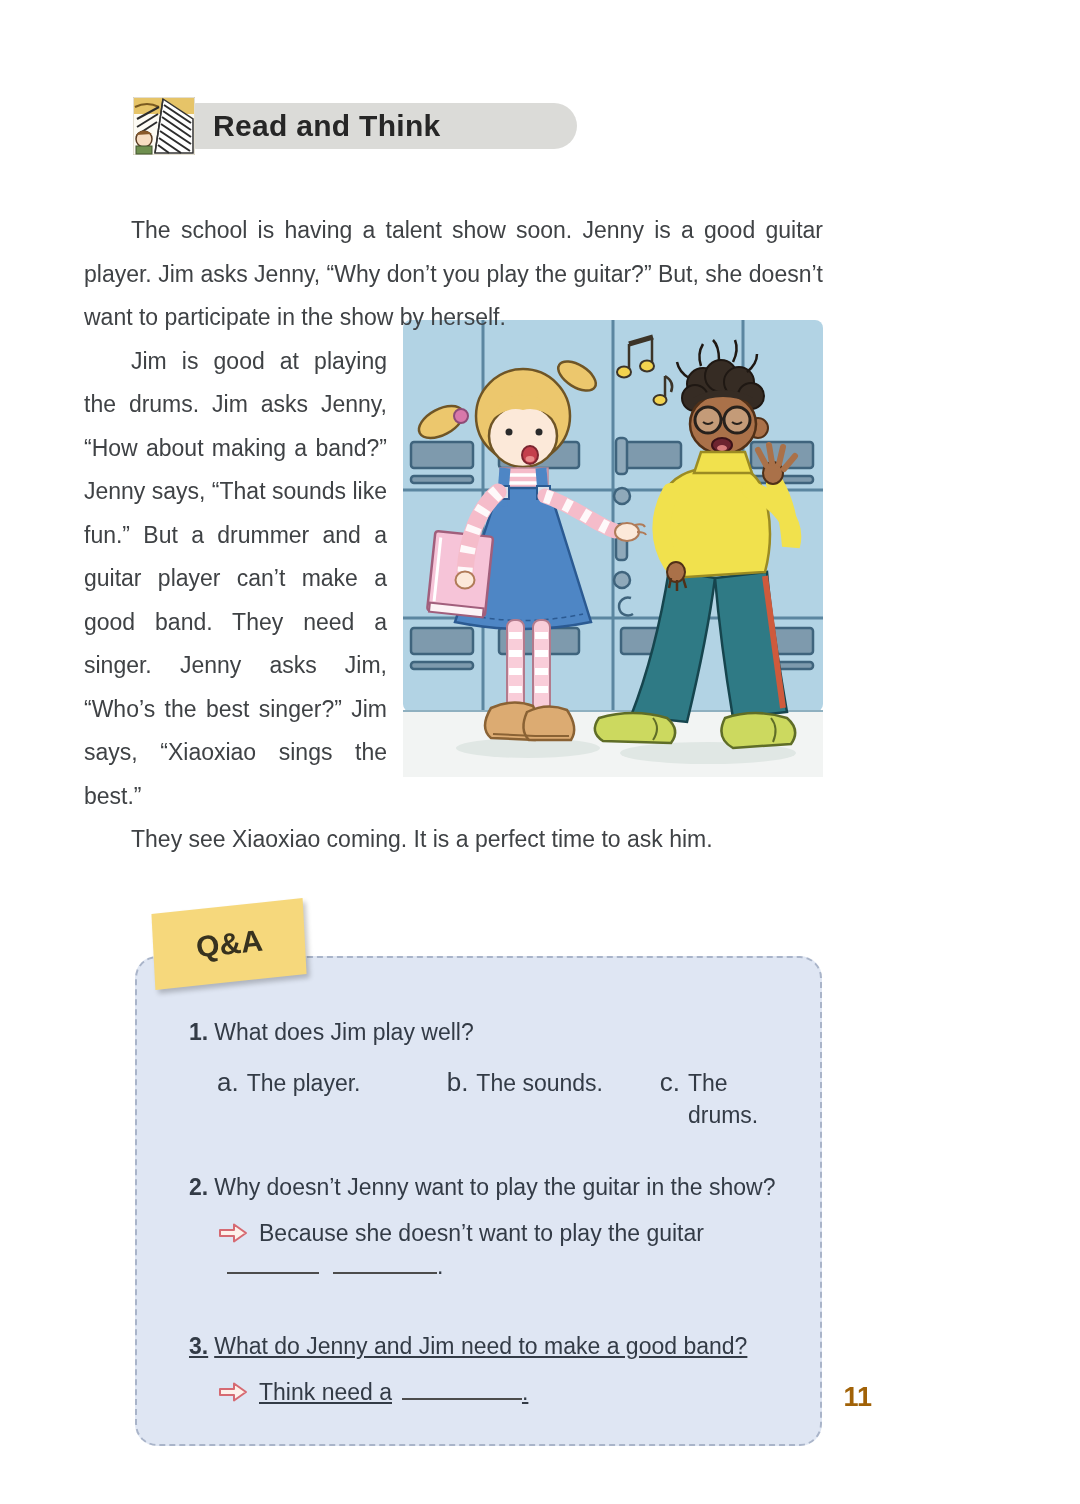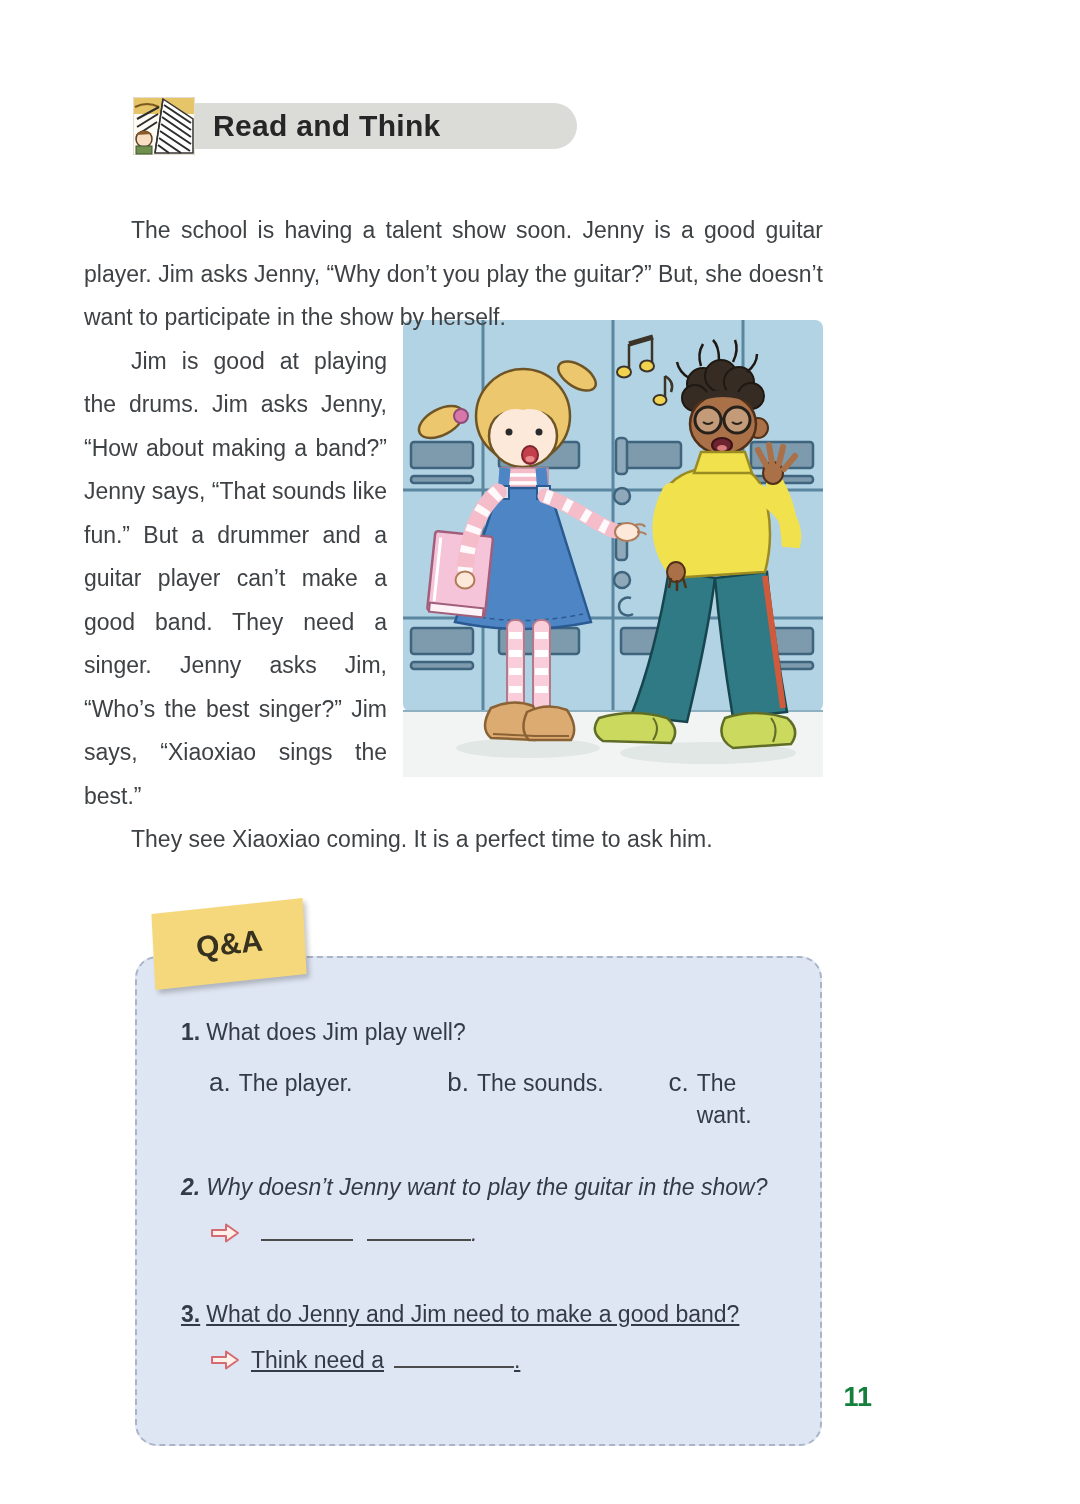--- a/index.html
+++ b/index.html
@@ -37,42 +37,42 @@
   }
   .qa-sticky {
     position:absolute; top:-52px; left:16px; width:152px; height:76px;
     background:#f6d87c; transform:rotate(-6deg) skewX(-3deg);
     box-shadow:3px 4px 5px rgba(0,0,0,0.22);
     display:flex; align-items:center; justify-content:center;
   }
   .qa-sticky span { font-size:30px; font-weight:bold; color:#37321f; transform:skewX(3deg); }
   .qa-heading { font-size:27px; font-weight:bold; color:#1e74ad; margin-bottom:24px; }
 
-  .question { font-size:23px; color:#333b46; line-height:1.4; }
+  .question { font-size:23px; color:#333b46; line-height:1.4;margin-left:8px; }
   .q-num { font-weight:bold; margin-right:6px; }
   .q1 { margin-bottom:0; }
   .options { display:flex; margin:16px 0 0 28px; }
   .option { display:flex; align-items:baseline; }
   .option-a { width:276px; } .option-b { width:256px; }
   .opt-letter { font-size:26px; color:#333b46; margin-right:8px; }
   .opt-text { font-size:23px; color:#333b46; }
 
-  .q2 { margin-top:40px;font-style:italic; }
+  .q2 { margin-top:40px; }
   .q3 { margin-top:48px;text-decoration:underline; }
   .answer-line { margin:14px 0 0 28px; font-size:23px; color:#333b46; display:flex; align-items:baseline; flex-wrap:wrap; }
   .arrow-icon { display:inline-block; width:32px; height:24px; margin-right:10px; align-self:center; }
   .blank { display:inline-block; border-bottom:2px solid #4c4c4c; height:1.05em; }
   .blank-a { width:92px; margin-left:10px; }
   .blank-b { width:104px; margin-left:14px; }
   .blank-c { width:120px; margin-left:10px; }
 
   
   .page-number {
     position:absolute; top:1382px; right:68px;
-    font-size:27px; font-weight:bold; color:#15803d;
+    font-size:27px; font-weight:bold; color:#a16207;
   }
 </style>
 </head>
 <body>
 
 <div class="page">
 
   <div class="header">
     <svg class="header-icon" viewBox="0 0 62 58">
       <rect x="0" y="0" width="62" height="58" fill="#fdfbf4" stroke="#c9c2ae" stroke-width="1"></rect>
@@ -280,31 +280,32 @@
         <div class="option option-a">
           <span class="opt-letter">a.</span>
           <span class="opt-text">The player.</span>
         </div>
         <div class="option option-b">
           <span class="opt-letter">b.</span>
           <span class="opt-text">The sounds.</span>
         </div>
         <div class="option">
           <span class="opt-letter">c.</span>
-          <span class="opt-text">The want.</span>
+          <span class="opt-text">The drums.</span>
         </div>
       </div>
     </div>
 
     <div class="question q2">
       <span class="q-num">2.</span><span>Why doesn’t Jenny want to play the guitar in the show?</span>
       <div class="answer-line">
         <svg class="arrow-icon" viewBox="0 0 32 24">
           <path d="M3,9 L17,9 L17,3.5 L29,12 L17,20.5 L17,15 L3,15 Z" fill="#fdf1ea" stroke="#d66a72" stroke-width="2" stroke-linejoin="round"></path>
         </svg>
+        <span>Because she doesn’t want to play the guitar</span>
         <span class="blank blank-a"></span>
         <span class="blank blank-b"></span>
         <span>.</span>
       </div>
     </div>
 
     <div class="question q3">
       <span class="q-num">3.</span><span>What do Jenny and Jim need to make a good band?</span>
       <div class="answer-line">
         <svg class="arrow-icon" viewBox="0 0 32 24">

